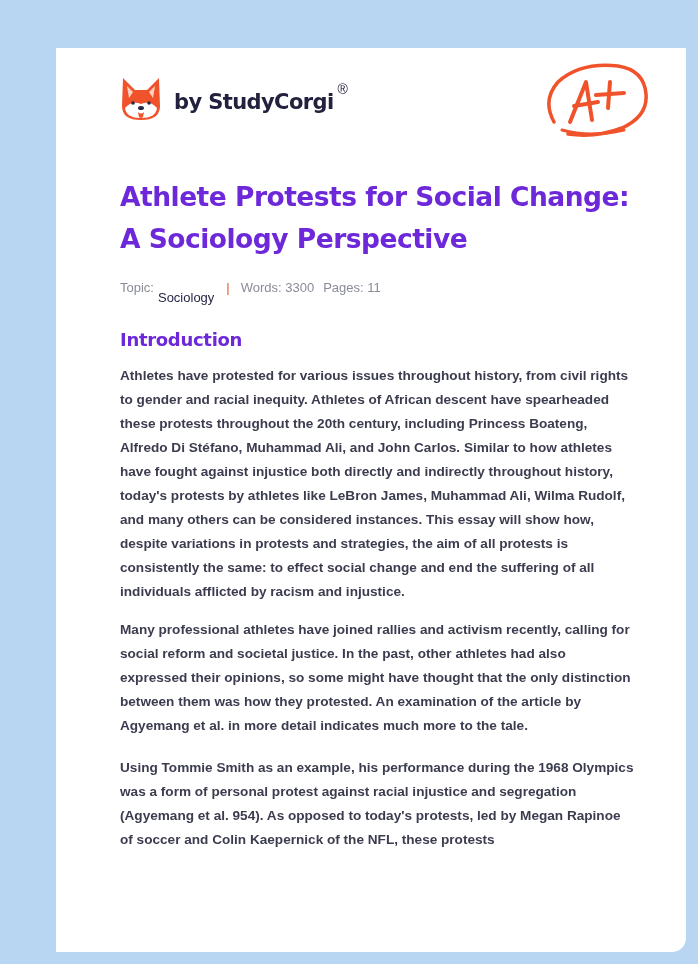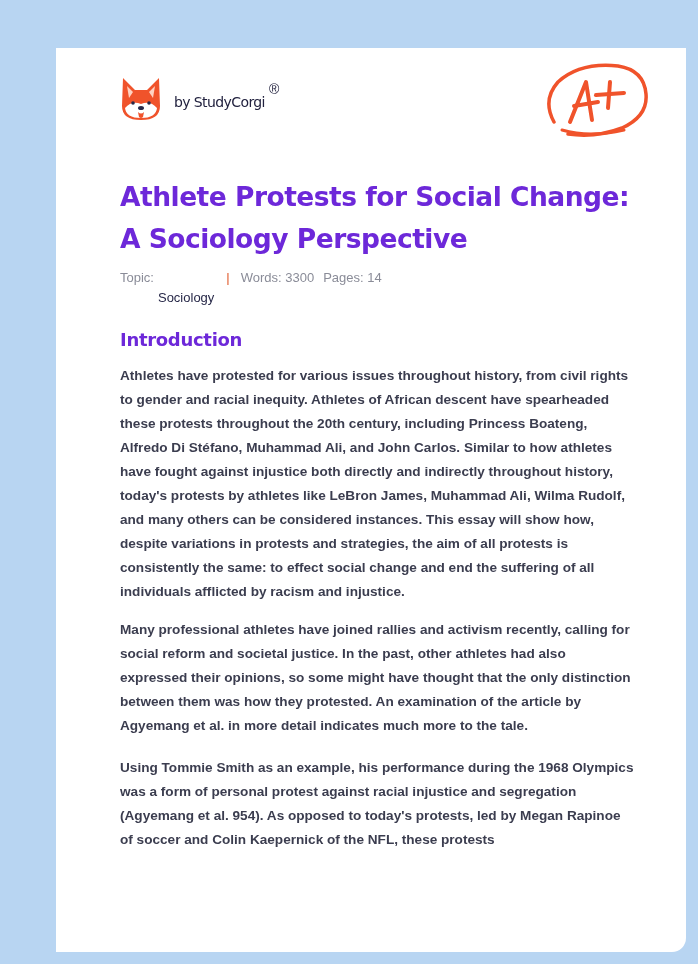--- a/index.html
+++ b/index.html
@@ -13,31 +13,31 @@
     position:absolute; left:56px; top:48px; width:630px; height:904px;
     background:#ffffff;
     border-bottom-right-radius:14px;
     overflow:hidden;
   }
   .header { position:absolute; left:64px; top:28px; width:540px; height:70px; }
   .logo { position:absolute; left:0; top:0; display:flex; align-items:center; }
   .logo-mark { width:42px; height:46px; }
   .brand {
     margin-left:12px; margin-top:6px;
-    font-family:"DejaVu Sans", sans-serif; font-weight:normal;
-    font-size:14px; color:#22223f; letter-spacing:-0.6px;
+    font-family:"DejaVu Sans", sans-serif; font-weight:bold;
+    font-size:21px; color:#22223f; letter-spacing:-0.6px;
   }
   .reg { font-size:14px; vertical-align:top; position:relative; top:-10px; margin-left:4px; color:#22223f; font-weight:normal;}
   .grade { position:absolute; left:420px; top:-16px; width:110px; height:84px; }
   .content { position:absolute; left:64px; top:128px; width:514px; }
   h1 {
     margin:0; font-family:"DejaVu Sans", sans-serif; font-weight:bold;
     font-size:26.5px; line-height:42px; color:#6d28d9; letter-spacing:-0.5px;
   }
-  .meta { margin-top:10px; font-size:13px; color:#8a8c98; display:flex; }
+  .meta { margin-top:10px; font-size:13px; color:#8a8c98; display:flex; align-items:center; }
   .meta .topic-val { color:#272848; margin-left:4px;margin-top:20px; }
   .meta .sep { color:#e0592a; margin:0 11px 0 12px; }
   .meta .pages { margin-left:9px; }
   h2 {
     margin:0; font-family:"DejaVu Sans", sans-serif; font-weight:bold;
     font-size:18px; color:#6d28d9; letter-spacing:-0.3px;
   }
   .h-intro { margin-top:24px; }
   .h-hist { margin-top:18px; }
   p {
@@ -79,21 +79,21 @@
   <div class="content">
     <h1>
       <span>Athlete Protests for Social Change:</span><br>
       <span>A Sociology Perspective</span>
     </h1>
     <div class="meta">
       <span>Topic:</span>
       <span class="topic-val">Sociology</span>
       <span class="sep">|</span>
       <span>Words: 3300</span>
-      <span class="pages">Pages: 14</span>
+      <span class="pages">Pages: 11</span>
     </div>
 
     <h2 class="h-intro">Introduction</h2>
     <p class="p1">Athletes have protested for various issues throughout history, from civil rights to gender and racial inequity. Athletes of African descent have spearheaded these protests throughout the 20th century, including Princess Boateng, Alfredo Di Stéfano, Muhammad Ali, and John Carlos. Similar to how athletes have fought against injustice both directly and indirectly throughout history, today's protests by athletes like LeBron James, Muhammad Ali, Wilma Rudolf, and many others can be considered instances. This essay will show how, despite variations in protests and strategies, the aim of all protests is consistently the same: to effect social change and end the suffering of all individuals afflicted by racism and injustice.</p>
 
     <p class="p2">Many professional athletes have joined rallies and activism recently, calling for social reform and societal justice. In the past, other athletes had also expressed their opinions, so some might have thought that the only distinction between them was how they protested. An examination of the article by Agyemang et al. in more detail indicates much more to the tale.</p>
     <p class="p3">Using Tommie Smith as an example, his performance during the 1968 Olympics was a form of personal protest against racial injustice and segregation (Agyemang et al. 954). As opposed to today's protests, led by Megan Rapinoe of soccer and Colin Kaepernick of the NFL, these protests</p>
   </div>
 </div>
 

